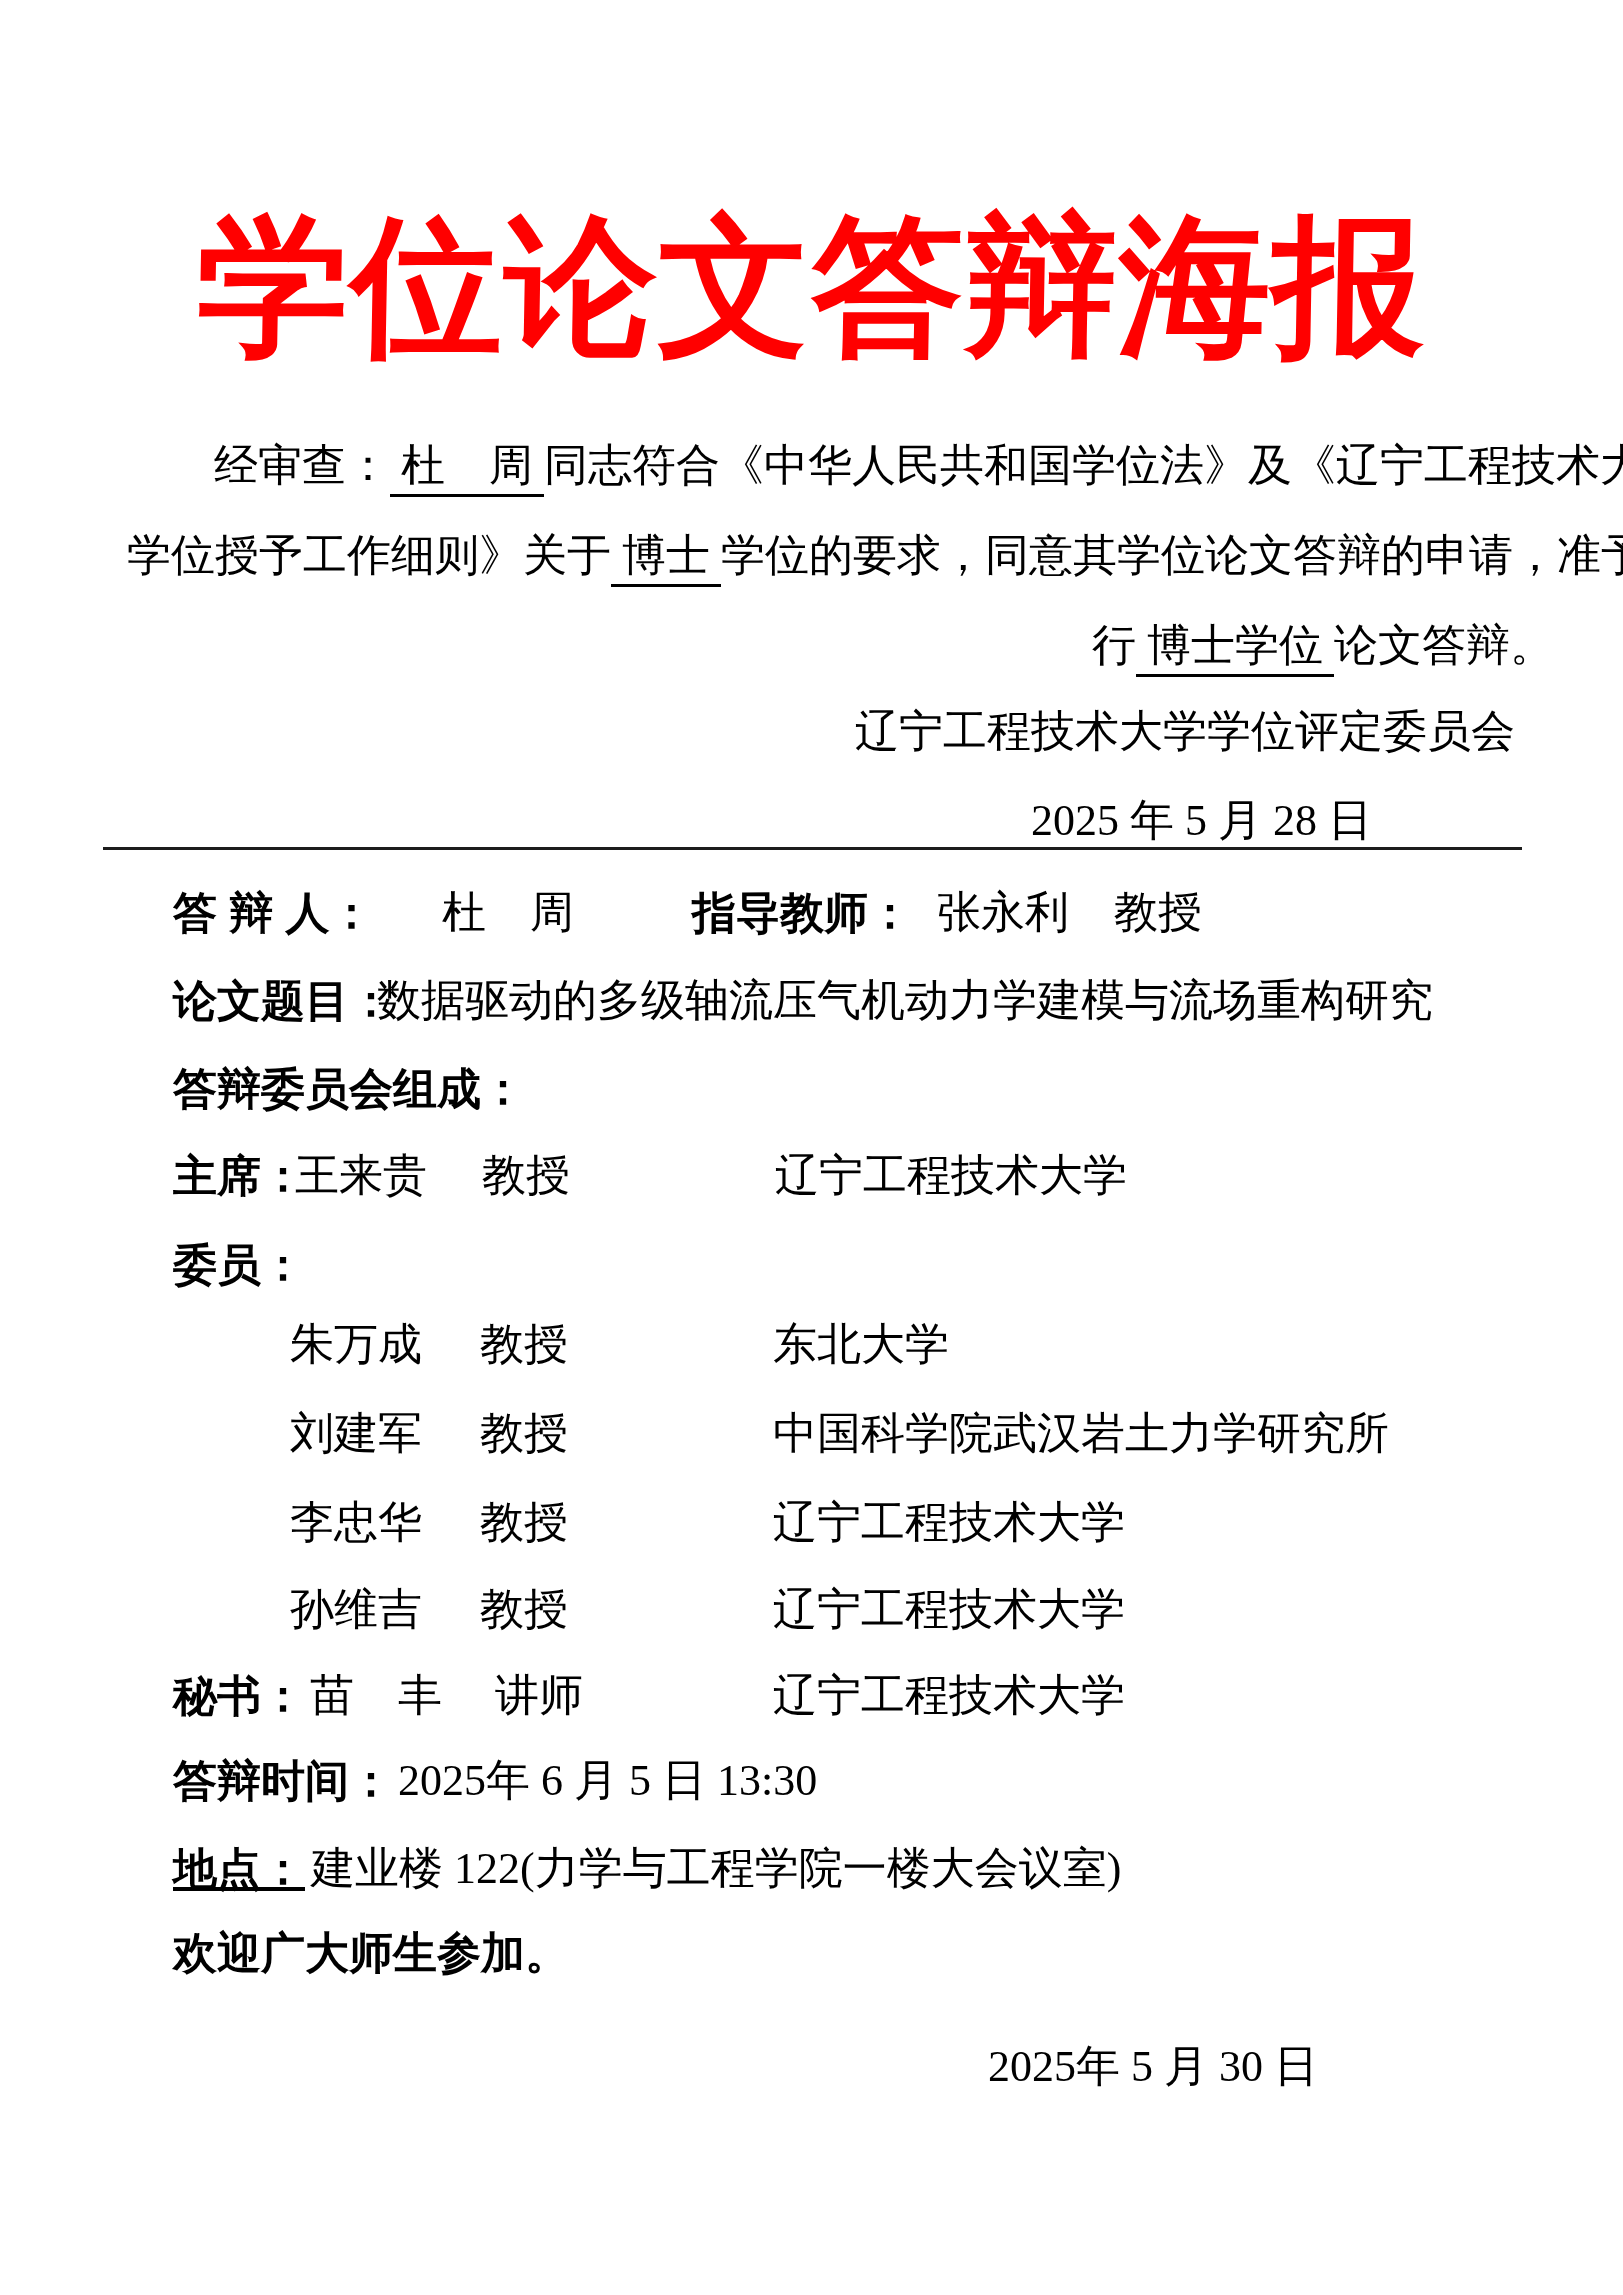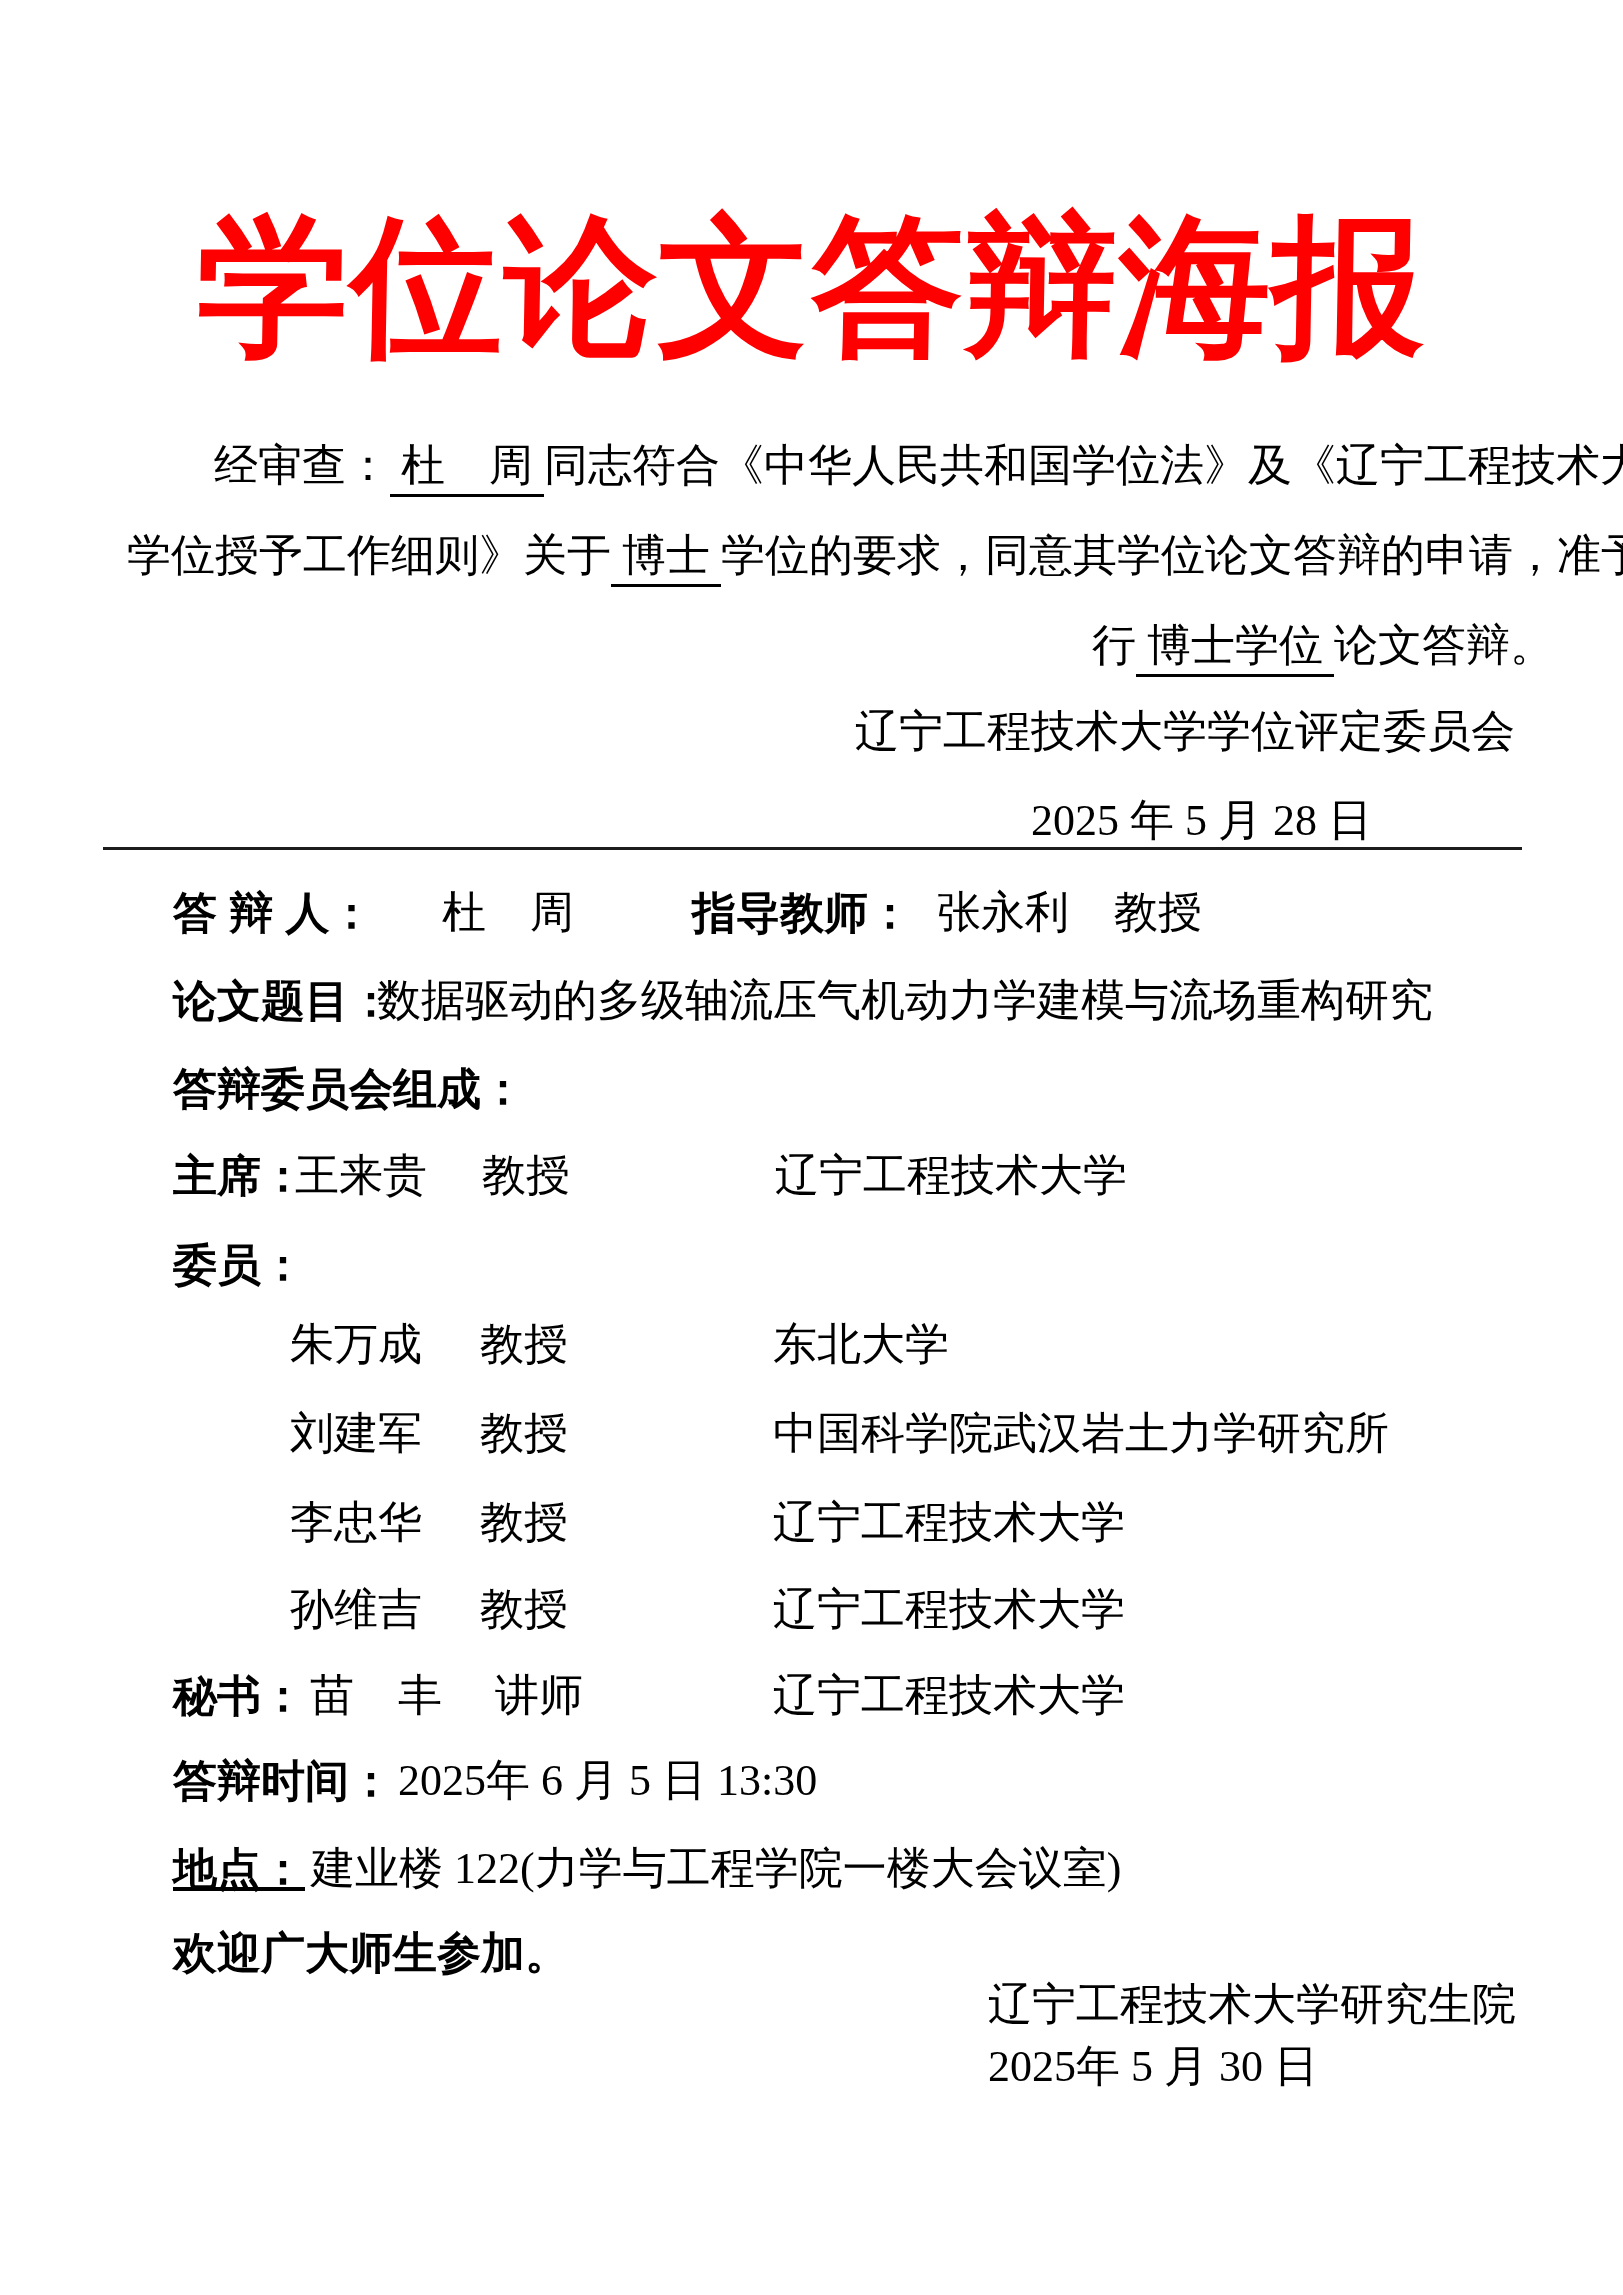--- a/index.html
+++ b/index.html
@@ -134,17 +134,16 @@
 
   <div class="row" style="top:1841px;">
     <span class="lbl" style="left:125px;text-decoration:underline;">地点：</span>
     <span style="left:263px;">建业楼 122(力学与工程学院一楼大会议室)</span>
   </div>
 
   <div class="row" style="top:1925px;">
     <span class="lbl" style="left:125px;">欢迎广大师生参加。</span>
   </div>
 
-  <div class="abs" style="top:1977px;left:988px;">辽宁工程技术大学研究生院</div>
   <div class="abs" style="top:2031px;left:988px;margin-top:8px;">2025年 5 月 30 日</div>
 
 </div>
 
 
 </body></html>

